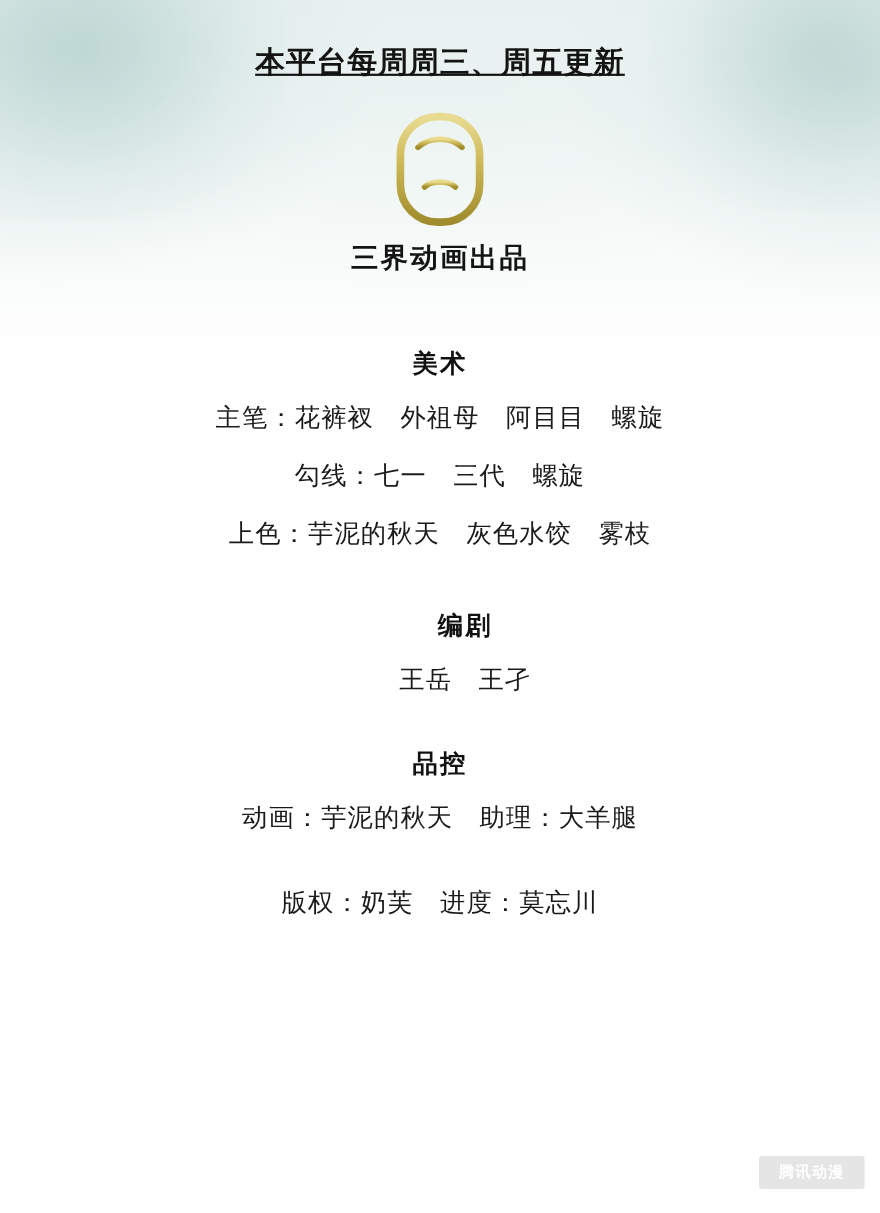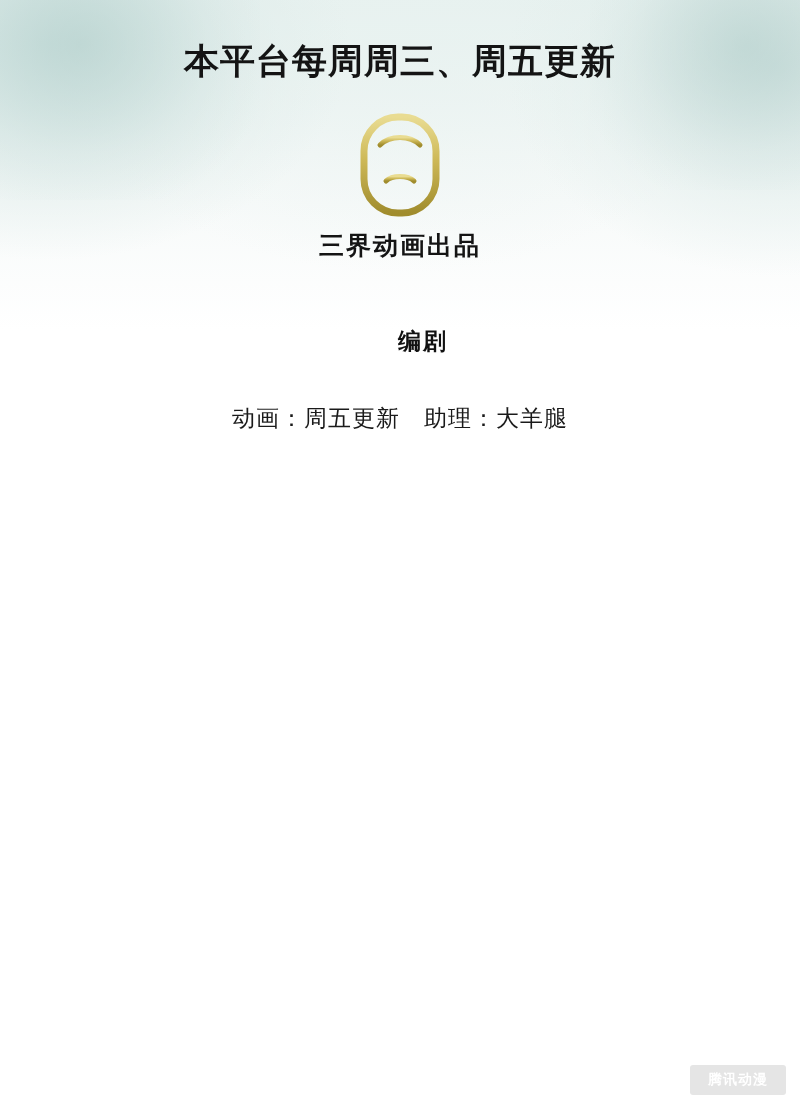--- a/index.html
+++ b/index.html
@@ -47,24 +47,25 @@
 
   .content {
     position: relative;
     z-index: 2;
     text-align: center;
     color: #111111;
   }
 
   .headline {
     padding-top: 38px;
-    font-size: 35px;
+    font-size: 27px;
     font-weight: bold;
     letter-spacing: 1px;
     color: #141414;
+    text-decoration: underline;
   }
 
   .logo-wrap {
     margin-top: 26px;
     display: flex;
     justify-content: center;
   }
   .logo {
     width: 92px;
     height: 108px;
@@ -99,21 +100,21 @@
     color: #1a1a1a;
     margin: 0 0 22px 0;
     letter-spacing: 1px;
     white-space: pre;
   }
   .credit-line:last-child { margin-bottom: 0; }
 
   .watermark {
     position: absolute;
     right: 14px;
-    bottom: 8px;
+    bottom: 22px;
     width: 96px;
     height: 30px;
     border-radius: 3px;
     background: #e3e3e3;
     color: #ffffff;
     font-size: 14px;
     font-weight: bold;
     letter-spacing: 1px;
     display: flex;
     align-items: center;
@@ -147,29 +148,38 @@
         <path d="M46 40 L46 80" stroke="url(#goldGrad)" stroke-width="5" stroke-linecap="round"></path>
         <path d="M32 70 C38 64, 54 64, 60 70" fill="none" stroke="url(#goldGrad)" stroke-width="5" stroke-linecap="round"></path>
         <path d="M28 82 L64 82" stroke="url(#goldGrad)" stroke-width="5" stroke-linecap="round"></path>
       </svg>
     </div>
 
     <div class="studio">三界动画出品</div>
 
     <div class="sections">
 
+      <div class="section">
+        <div class="section-title">美术</div>
+        <p class="credit-line">主笔：花裤衩　外祖母　阿目目　螺旋</p>
+        <p class="credit-line">勾线：七一　三代　螺旋</p>
+        <p class="credit-line">上色：芋泥的秋天　灰色水饺　雾枝</p>
+      </div>
 
       <div class="section section-gap-lg">
         <div class="section-title">编剧</div>
+        <p class="credit-line">王岳　王孑</p>
       </div>
 
       <div class="section section-gap-md">
-        <p class="credit-line">动画：周五更新　助理：大羊腿</p>
+        <div class="section-title">品控</div>
+        <p class="credit-line">动画：芋泥的秋天　助理：大羊腿</p>
       </div>
 
       <div class="section section-gap-md">
+        <p class="credit-line">版权：奶芙　进度：莫忘川</p>
       </div>
 
     </div>
   </div>
 
   <div class="watermark">腾讯动漫</div>
 </div>
 
 </body></html>

